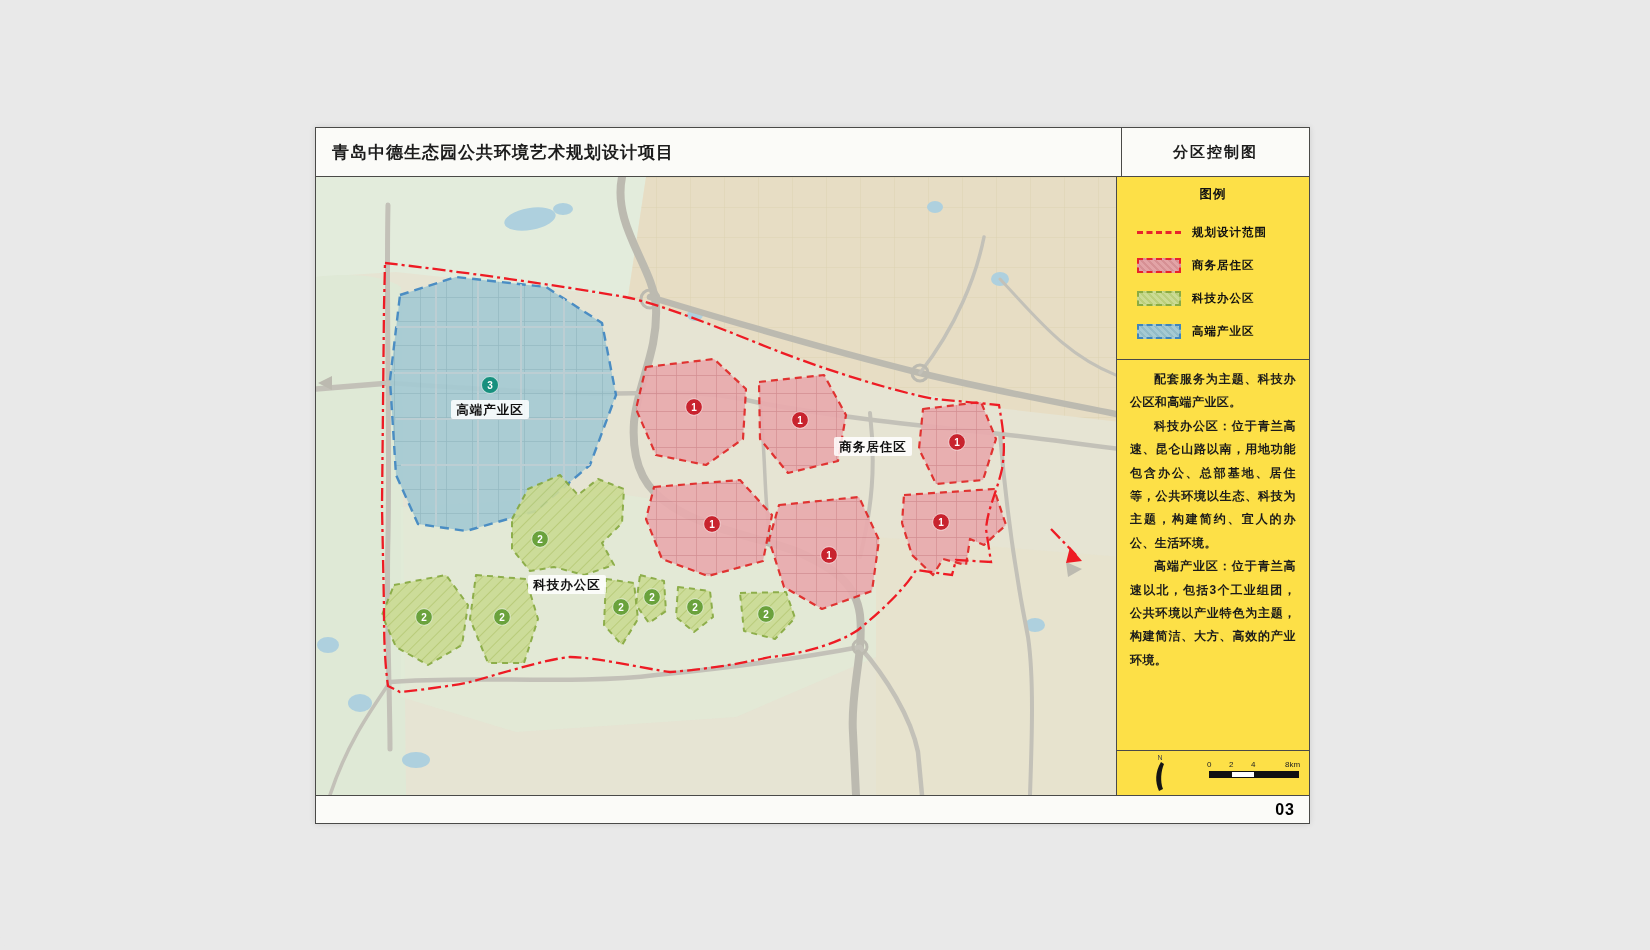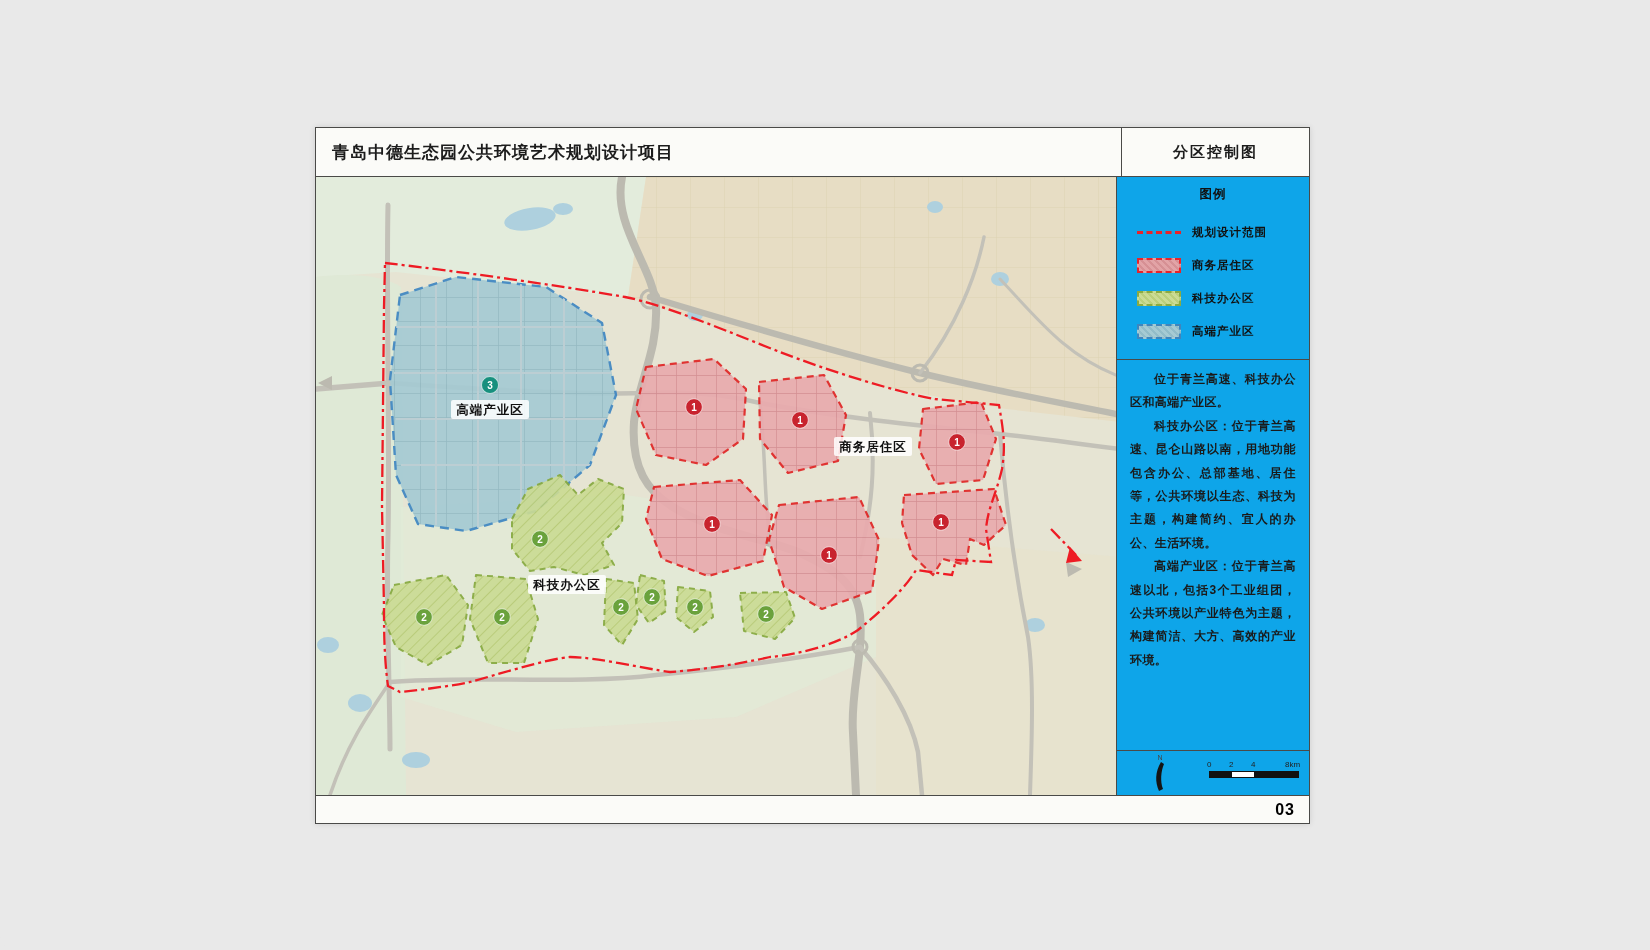--- a/index.html
+++ b/index.html
@@ -9,21 +9,21 @@
          display:flex;flex-direction:column;}
   
   .title-row{display:flex;height:48px;border-bottom:1.4px solid #4a4a48;flex:0 0 auto;}
   .main-title{width:805px;box-sizing:border-box;display:flex;align-items:center;padding-left:16px;
               font-size:17px;font-weight:700;color:#1c1c1c;letter-spacing:1px;}
   .side-title{flex:1;border-left:1.4px solid #4a4a48;display:flex;align-items:center;justify-content:center;
               font-size:15px;font-weight:700;color:#1c1c1c;letter-spacing:2px;}
   
   .content-row{display:flex;height:618px;flex:0 0 auto;}
   .map-panel{width:805px;height:618px;position:relative;overflow:hidden;background:#e6e4d3;}
-  .sidebar{flex:1;border-left:1.4px solid #4a4a48;display:flex;flex-direction:column;background:#0ea5e9;}
+  .sidebar{flex:1;border-left:1.4px solid #4a4a48;display:flex;flex-direction:column;background:#fde047;}
   
   .legend-section{height:182px;box-sizing:border-box;padding-top:9px;}
   .legend-heading{text-align:center;font-size:12.5px;font-weight:700;color:#111;margin-bottom:13px;letter-spacing:1px;}
   .legend-item{display:flex;align-items:center;height:33px;padding-left:20px;}
   .legend-swatch{width:44px;height:15px;box-sizing:border-box;margin-right:11px;flex:0 0 auto;}
   .sw-line{height:0;border-top:3px dashed #e8232b;margin-top:0;}
   .sw-box{border:2px dashed transparent;}
   .sw-red{border-color:#e8232b;background:repeating-linear-gradient(45deg,#e2a3a6 0 3px,#d69094 3px 5px);}
   .sw-green{border-color:#8aab42;background:repeating-linear-gradient(45deg,#cbdb94 0 3px,#bbcf7c 3px 5px);}
   .sw-blue{border-color:#3f85bd;background:repeating-linear-gradient(45deg,#a5cad3 0 3px,#92bcc8 3px 5px);}
@@ -272,21 +272,21 @@
             <div class="legend-swatch sw-box sw-green"></div>
             <span class="legend-label">科技办公区</span>
           </div>
           <div class="legend-item">
             <div class="legend-swatch sw-box sw-blue"></div>
             <span class="legend-label">高端产业区</span>
           </div>
         </div>
 
         <div class="desc-section">
-          <p>位于青兰高速、科技办公区和高端产业区。</p>
+          <p>配套服务为主题、科技办公区和高端产业区。</p>
           <p>科技办公区：位于青兰高速、昆仑山路以南，用地功能包含办公、总部基地、居住等，公共环境以生态、科技为主题，构建简约、宜人的办公、生活环境。</p>
           <p>高端产业区：位于青兰高速以北，包括3个工业组团，公共环境以产业特色为主题，构建简洁、大方、高效的产业环境。</p>
         </div>
 
         <div class="scale-section">
           <div class="north">
             <span class="n-label">N</span>
             <svg width="18" height="32" viewBox="0 0 18 32">
               <path d="M10,1 C4,11 4,21 8,30 L12,28 C9,20 10,10 13,3 Z" fill="#141414"></path>
             </svg>

